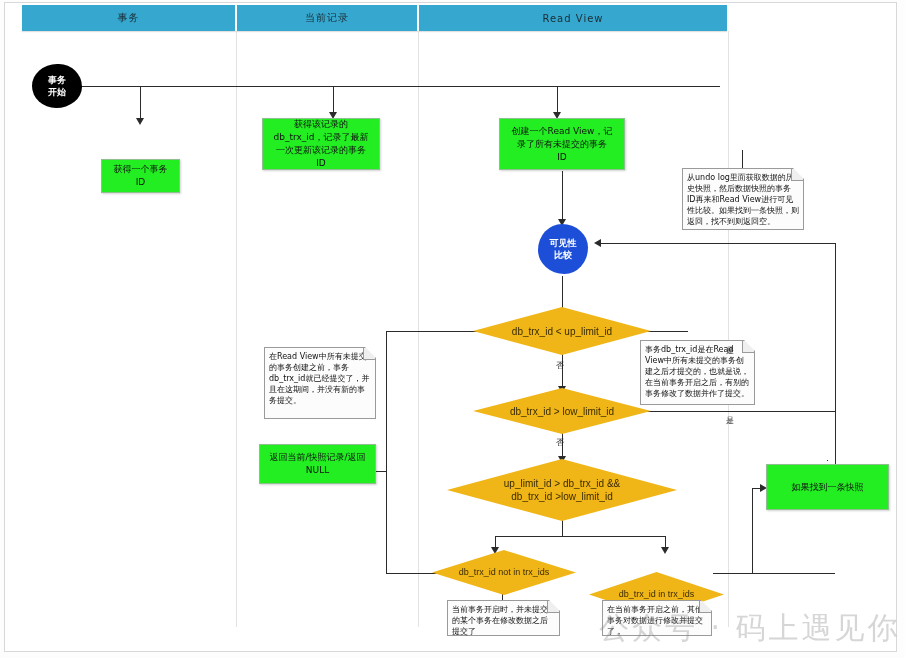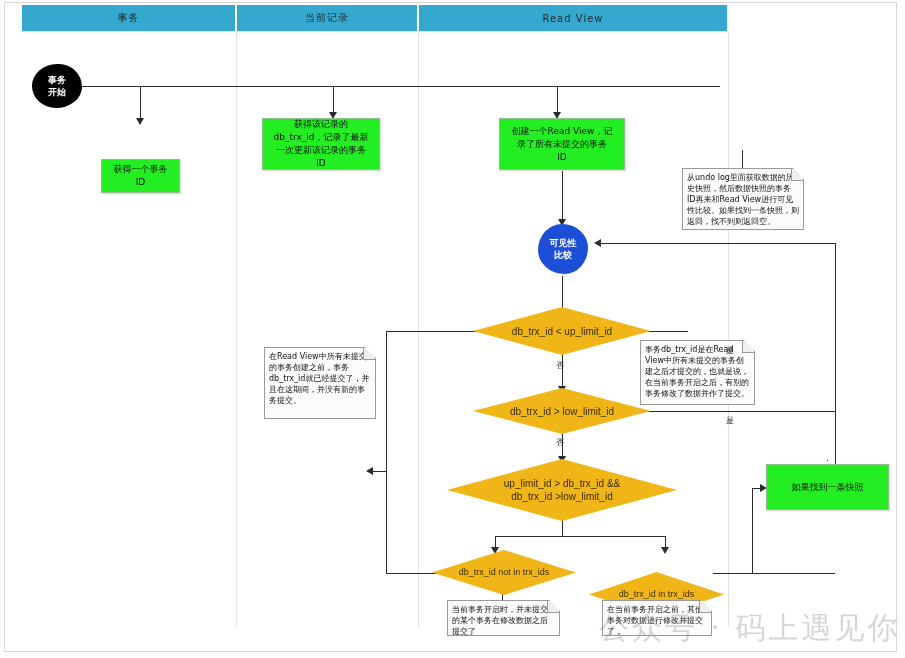--- a/index.html
+++ b/index.html
@@ -307,20 +307,23 @@
   </div>
 
   <div class="node diamond" style="left:432px; top:550px; width:144px; height:45px; font-size:9px;">
     <span class="nl">db_trx_id not in trx_ids</span>
   </div>
 
   <div class="node diamond" style="left:589px; top:572px; width:135px; height:45px; font-size:9px;">
     <span class="nl">db_trx_id in trx_ids</span>
   </div>
 
+  <div class="node green-box" style="left:259px; top:444px; width:117px; height:40px;">
+    <span class="nl">返回当前/快照记录/返回<br>NULL</span>
+  </div>
 
   <div class="node green-box" style="left:766px; top:464px; width:123px; height:46px;">
     <span class="nl">如果找到一条快照</span>
   </div>
 
   <div class="node note" style="left:682px; top:168px; width:122px; height:62px;">
     <div class="note-fold"></div>
     <span class="nl">从undo log里面获取数据的历史快照，然后数据快照的事务ID再来和Read View进行可见性比较。如果找到一条快照，则返回，找不到则返回空。</span>
   </div>
 

